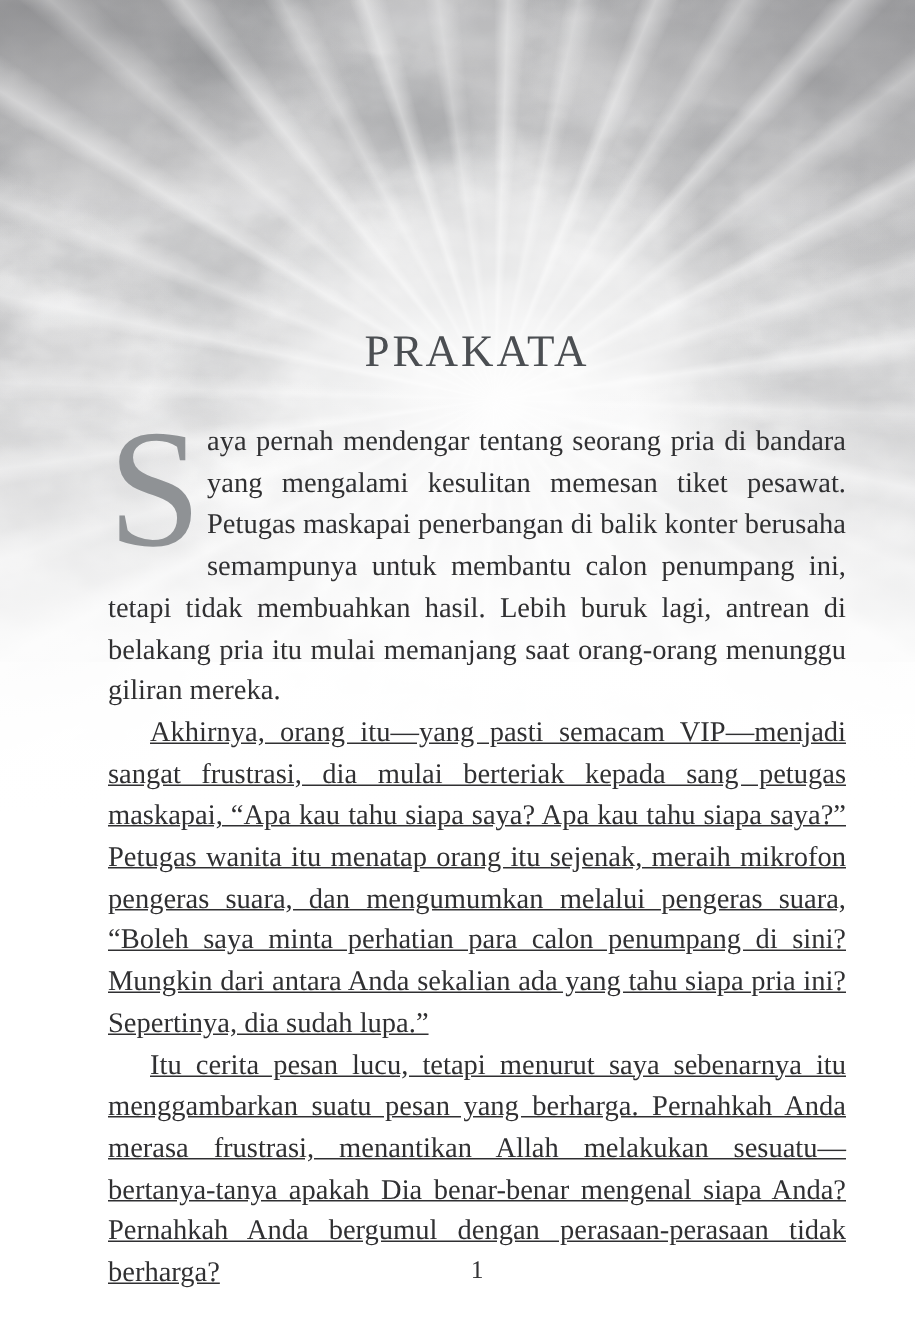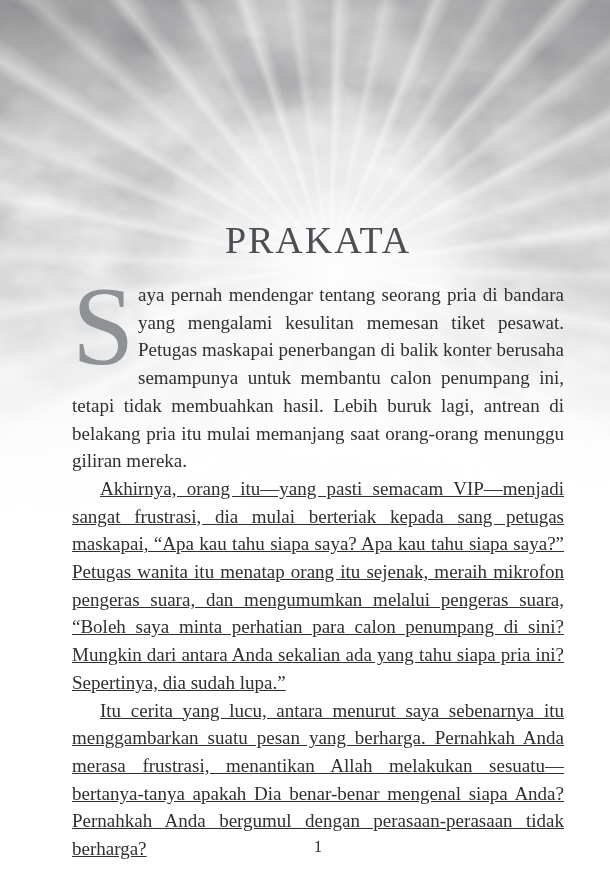--- a/index.html
+++ b/index.html
@@ -64,21 +64,21 @@
     width: 492px;
     height: 886px;
   }
   .title {
     position: absolute;
     top: 218px;
     left: 0;
     width: 100%;
     margin: 0;
     text-align: center;
-    font-size: 38px;
+    font-size: 30px;
     font-weight: 400;
     letter-spacing: 2px;
     color: #4b4e52;
   }
   .body-text {
     position: absolute;
     top: 281px;
     left: 0;
     width: 492px;
     text-align: justify;
@@ -139,20 +139,20 @@
     <div class="sky-overlay"></div>
   </div>
 
   <div class="content">
 
     <h1 class="title">PRAKATA</h1>
 
     <div class="body-text">
       <p class="para"><span class="dropcap">S</span><span>aya pernah mendengar tentang seorang pria di bandara yang mengalami kesulitan memesan tiket pesawat. Petugas maskapai penerbangan di balik konter berusaha semampunya untuk membantu calon penumpang ini, tetapi tidak membuahkan hasil. Lebih buruk lagi, antrean di belakang pria itu mulai memanjang saat orang-orang menunggu giliran mereka.</span></p>
       <p class="para indent">Akhirnya, orang itu—yang pasti semacam VIP—menjadi sangat frustrasi, dia mulai berteriak kepada sang petugas maskapai, “Apa kau tahu siapa saya? Apa kau tahu siapa saya?” Petugas wanita itu menatap orang itu sejenak, meraih mikrofon pengeras suara, dan mengumumkan melalui pengeras suara, “Boleh saya minta perhatian para calon penumpang di sini? Mungkin dari antara Anda sekalian ada yang tahu siapa pria ini? Sepertinya, dia sudah lupa.”</p>
-      <p class="para indent">Itu cerita yang lucu, antara menurut saya sebenarnya itu menggambarkan suatu pesan yang berharga. Pernahkah Anda merasa frustrasi, menantikan Allah melakukan sesuatu—bertanya-tanya apakah Dia benar-benar mengenal siapa Anda? Pernahkah Anda bergumul dengan perasaan-perasaan tidak berharga?</p>
+      <p class="para indent">Itu cerita pesan lucu, tetapi menurut saya sebenarnya itu menggambarkan suatu pesan yang berharga. Pernahkah Anda merasa frustrasi, menantikan Allah melakukan sesuatu—bertanya-tanya apakah Dia benar-benar mengenal siapa Anda? Pernahkah Anda bergumul dengan perasaan-perasaan tidak berharga?</p>
     </div>
 
     <div class="page-number">1</div>
 
   </div>
 
 </div>
 
 </body></html>

